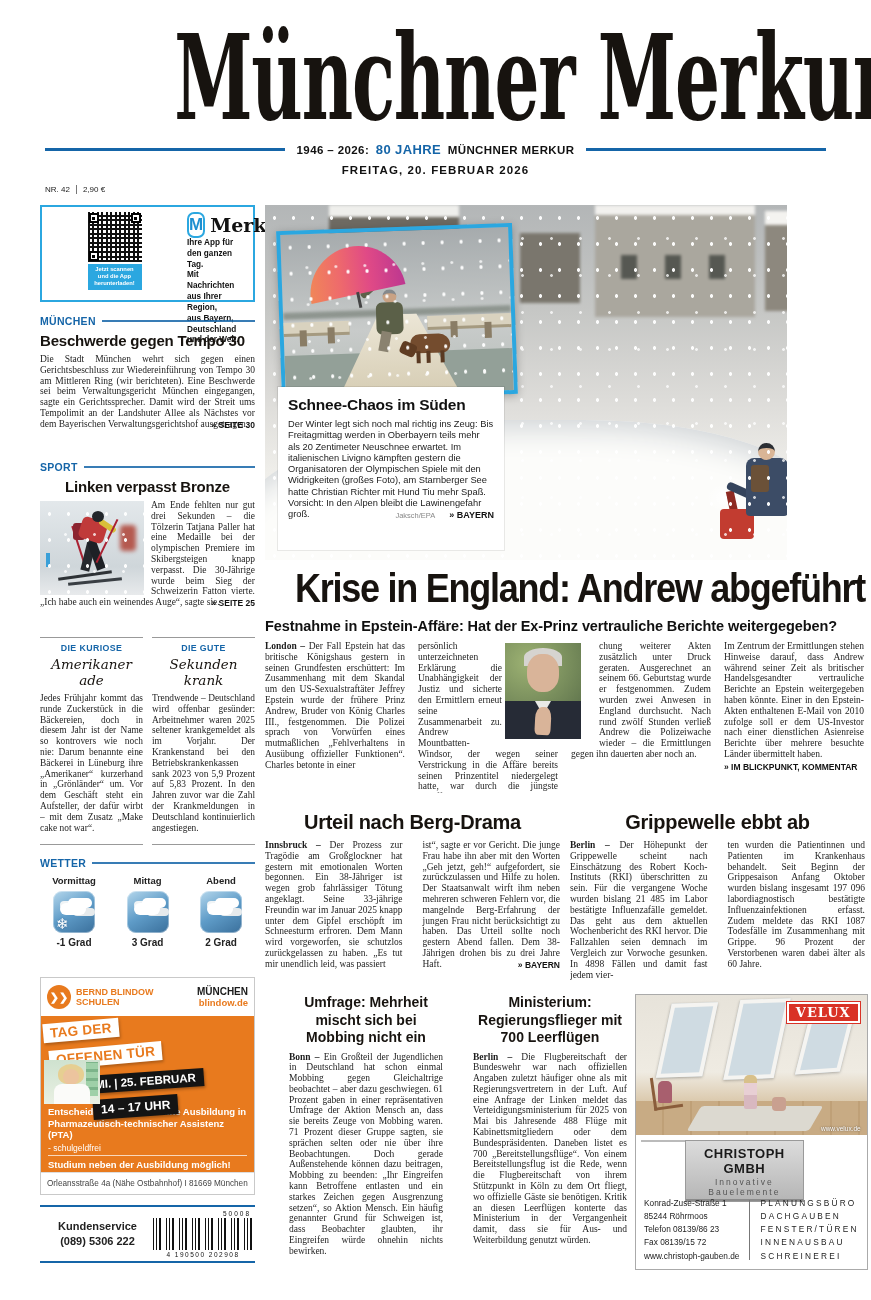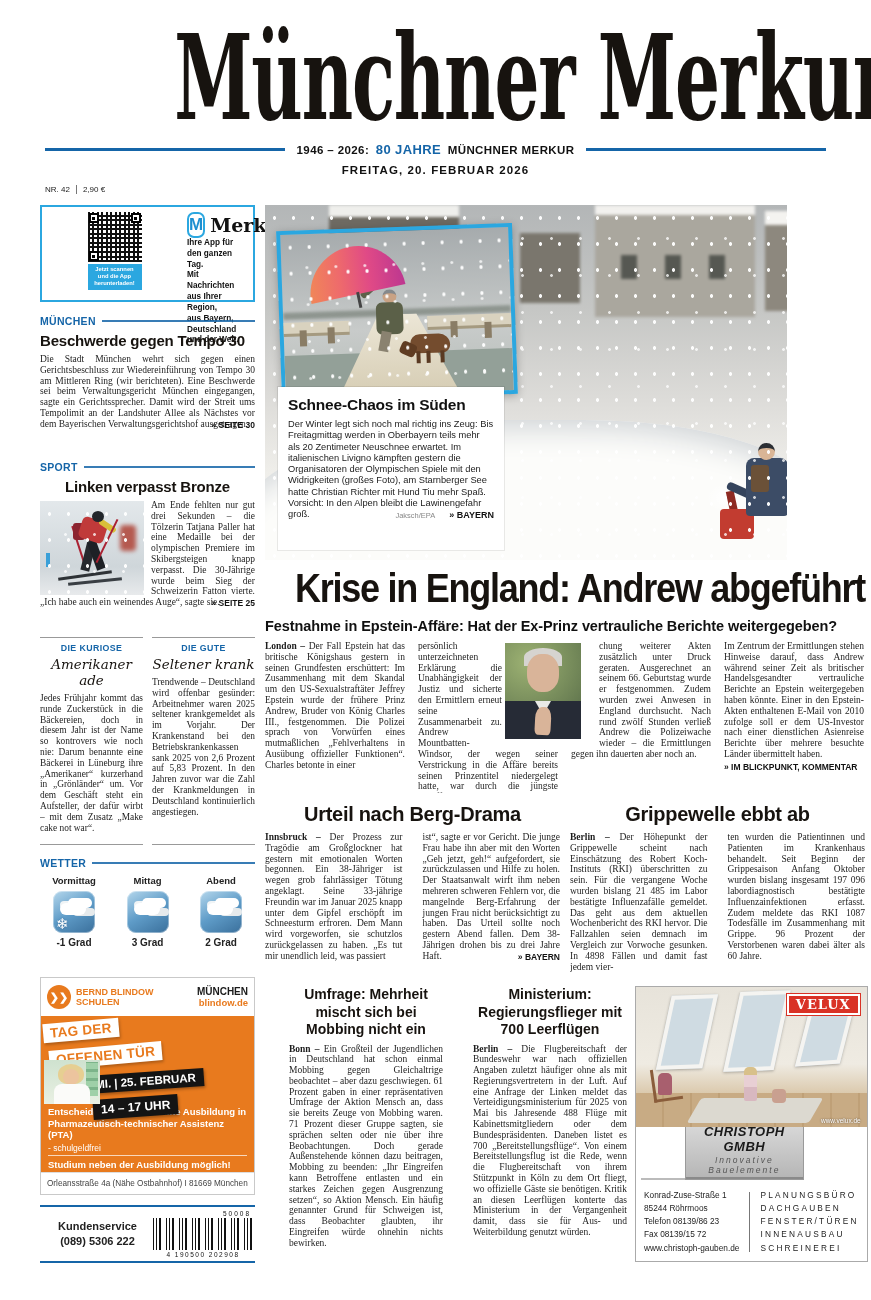--- a/index.html
+++ b/index.html
@@ -172,21 +172,21 @@
   .sp-r{float:right;width:52px;height:96px;margin:0 0 2px 4px;}
   .sp-l{float:left;width:24px;height:96px;margin:0 4px 2px 0;}
   .leadref{margin-top:2px;}
   .portrait{position:absolute;left:240px;top:438px;width:76px;height:96px;overflow:hidden;
             background:radial-gradient(circle at 30% 20%,#9db273,#60754d 75%);}
   .an-hair{position:absolute;left:19px;top:5px;width:38px;height:18px;border-radius:50% 50% 0 0;background:#d6d4d0;}
   .an-face{position:absolute;left:22px;top:11px;width:32px;height:38px;border-radius:45%;background:#d9b499;}
   .an-suit{position:absolute;left:0;bottom:0;width:100%;height:38px;background:#262b36;}
   .an-shirt{position:absolute;left:30px;bottom:24px;width:16px;height:14px;background:#e9e9e6;clip-path:polygon(0 0,100% 0,50% 100%);}
   .an-hands{position:absolute;left:30px;bottom:4px;width:16px;height:28px;background:#d9b499;border-radius:40% 40% 20% 20%;transform:rotate(3deg);}
-  .duo-row{display:flex;gap:10px;margin-top:10px;}
+  .duo-row{display:flex;gap:10px;margin-top:18px;}
   .duo{width:295px;flex:0 0 295px;}
   .duo h3{margin:0 0 6px;font-size:20px;text-align:center;letter-spacing:-.3px;color:#17130f;}
   .duo-cols{display:flex;gap:20px;height:142px;overflow:hidden;}
   .dcol{flex:1;}
   .tri-row{display:flex;gap:6px;margin-top:12px;}
   .tri{width:154px;flex:0 0 154px;margin-left:24px;}
   .tri h3{margin:0 0 5px;font-size:14px;line-height:1.25;text-align:center;color:#17130f;}
   
   .adbox{flex:1;border:1px solid #aaa;background:#fff;height:276px;box-sizing:border-box;display:flex;flex-direction:column;margin-left:2px;}
   .vphoto{position:relative;height:142px;overflow:hidden;
@@ -199,21 +199,21 @@
   .vfloor{position:absolute;bottom:0;width:100%;height:34px;background:repeating-linear-gradient(90deg,#c8ab84 0 26px,#bfa077 26px 28px);}
   .vrug{position:absolute;left:58px;bottom:4px;width:122px;height:25px;background:#dcd9d0;border-radius:3px;transform:skewX(-30deg);}
   .vchair{position:absolute;left:16px;bottom:26px;width:26px;height:30px;border-left:3px solid #8a5d3b;border-bottom:3px solid #8a5d3b;transform:rotate(-8deg);}
   .vwoman2{position:absolute;left:22px;bottom:32px;width:14px;height:22px;background:#a85f6e;border-radius:5px 5px 2px 2px;}
   .vgirl{position:absolute;left:108px;bottom:26px;width:13px;height:34px;background:linear-gradient(#d8c08a 0 8px,#e8cfd4 8px 20px,#d8b8c0 20px);border-radius:5px 5px 2px 2px;}
   .vchild{position:absolute;left:136px;bottom:24px;width:14px;height:14px;background:#c9a090;border-radius:4px;}
   .vlogo{position:absolute;right:7px;top:7px;background:#d93226;color:#fff;font-family:"DejaVu Serif",serif;
          font-weight:700;font-size:13px;letter-spacing:1px;padding:3px 9px;
          box-shadow:inset 0 0 0 2px #fff,0 0 0 1px #d93226;}
   .vurl{position:absolute;right:6px;bottom:3px;color:#fff;font-size:6.5px;text-shadow:0 0 2px rgba(0,0,0,.6);}
-  .chead{display:flex;align-items:flex-end;gap:0;padding:5px;height:48px;font-style:italic;}
+  .chead{display:flex;align-items:flex-start;gap:0;padding:5px;height:48px;}
   .clogo{width:44px;flex:0 0 44px;border:1px solid #bbb;position:relative;overflow:hidden;box-sizing:border-box;}
   .clogo .corner{position:absolute;left:5px;top:5px;width:20px;height:15px;border-left:3px solid #8a8a8a;border-top:3px solid #8a8a8a;}
   .clogo .stripes{position:absolute;right:3px;top:3px;width:18px;height:12px;background:repeating-linear-gradient(55deg,#d93226 0 2.5px,transparent 2.5px 5.5px);}
   .clogo-txt{position:absolute;left:2px;bottom:1px;font-size:5px;font-weight:700;color:#333;line-height:1.1;}
   .cgray{flex:1;background:linear-gradient(#dcdcdc,#b5b5b5);border:1px solid #9a9a9a;text-align:center;padding-top:5px;box-sizing:border-box;}
   .cname{font-size:13px;font-weight:700;letter-spacing:.5px;color:#1a1a1a;}
   .ctag{display:inline-block;font-size:8.5px;letter-spacing:2px;color:#555;border-bottom:2px solid #8a8a8a;padding:1px 2px 2px;}
   .cred{width:58px;flex:0 0 58px;background:#d93226;}
   .cbody{display:flex;align-items:stretch;padding:4px 8px 6px;gap:8px;}
   .caddr{font-size:8.3px;line-height:1.6;color:#222;white-space:nowrap;}
@@ -310,22 +310,22 @@
 
     <section class="block miniswrap">
       <div class="minis">
         <div class="mini">
           <div class="minihead">DIE KURIOSE</div>
           <div class="minititle">Amerikaner ade</div>
           <p class="body">Jedes Frühjahr kommt das runde Zuckerstück in die Bäckereien, doch in diesem Jahr ist der Name so kontrovers wie noch nie: Darum benannte eine Bäckerei in Lüneburg ihre „Amerikaner“ kurzerhand in „Grönländer“ um. Vor dem Geschäft steht ein Aufsteller, der dafür wirbt – mit dem Zusatz „Make cake not war“.</p>
         </div>
         <div class="mini">
           <div class="minihead">DIE GUTE</div>
-          <div class="minititle">Seltener krank</div>
-          <p class="body">Trendwende – Deutschland wird offenbar gesünder: Arbeitnehmer waren 2025 seltener krankgemeldet als im Vorjahr. Der Krankenstand bei den Betriebskrankenkassen sank 2025 von 2,6 Prozent auf 5,83 Prozent. In den Jahren zuvor war die Zahl der Krankmeldungen in Deutschland kontinuierlich angestiegen.</p>
+          <div class="minititle">Sekunden krank</div>
+          <p class="body">Trendwende – Deutschland wird offenbar gesünder: Arbeitnehmer waren 2025 seltener krankgemeldet als im Vorjahr. Der Krankenstand bei den Betriebskrankenkassen sank 2023 von 5,9 Prozent auf 5,83 Prozent. In den Jahren zuvor war die Zahl der Krankmeldungen in Deutschland kontinuierlich angestiegen.</p>
         </div>
       </div>
     </section>
 
     <section class="block wetter">
       <div class="sec">
           <span>WETTER</span>
           <i></i>
         </div>
       <div class="wrow">

